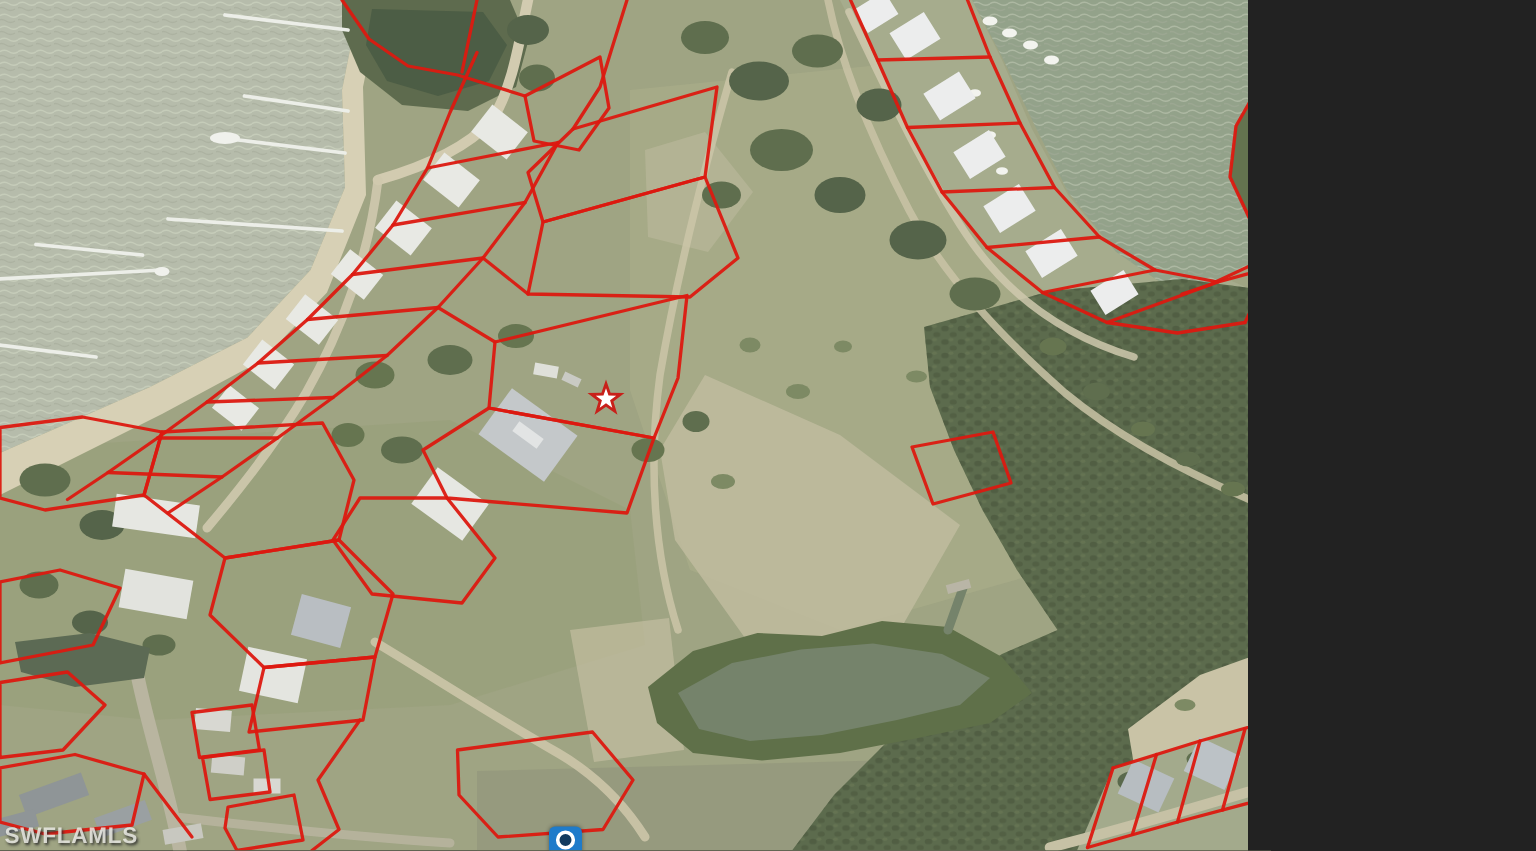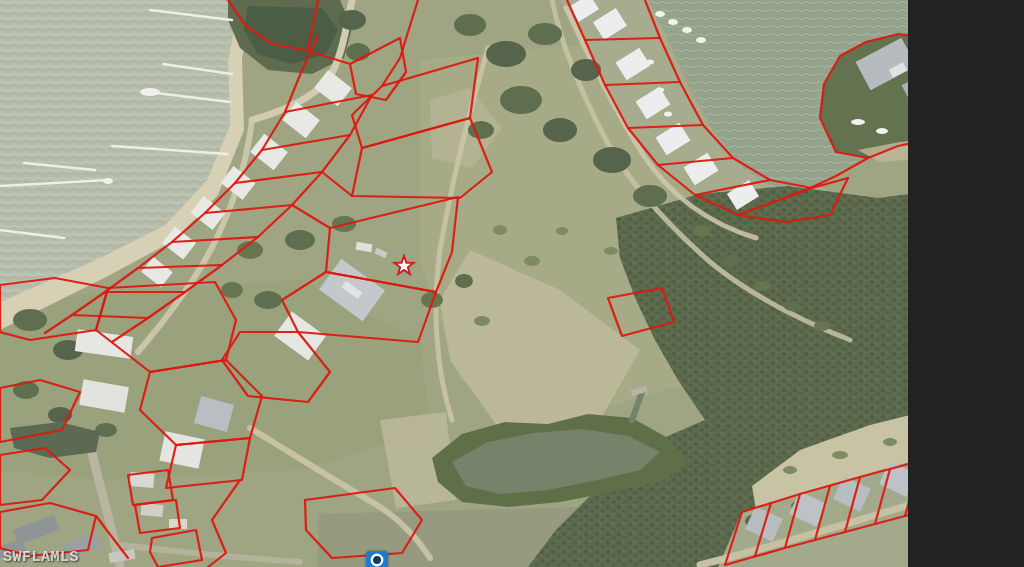--- a/index.html
+++ b/index.html
@@ -1,17 +1,17 @@
 <!DOCTYPE html>
 <html><head>
 <meta charset="utf-8">
 <style>
   html,body{margin:0;padding:0;background:#222;}
-  .stage{position:relative;width:908px;height:567px;overflow:hidden;
-         font-family:Liberation Mono, monospace;background:#9fa483;}
+  .stage{position:relative;width:832px;height:567px;overflow:hidden;
+         font-family:Liberation Sans, sans-serif;background:#9fa483;}
   .stage svg.mapcanvas{position:absolute;left:0;top:0;display:block;}
   .watermark{position:absolute;left:3px;bottom:1px;font-size:15px;font-weight:bold;
              letter-spacing:.5px;color:rgba(240,240,234,.82);
              text-shadow:1px 1px 2px rgba(40,40,40,.9);user-select:none;}
   .ctrl{position:absolute;border:none;margin:0;padding:0;cursor:pointer;
         display:flex;align-items:center;justify-content:center;
         box-shadow:0 0 3px rgba(0,0,0,.4);}
   .ctrl-right{left:1005px;top:260px;width:24px;height:21px;border-radius:3px;}
   .ctrl-bottom{left:366px;top:551px;width:22px;height:20px;border-radius:4px;}
 </style>

